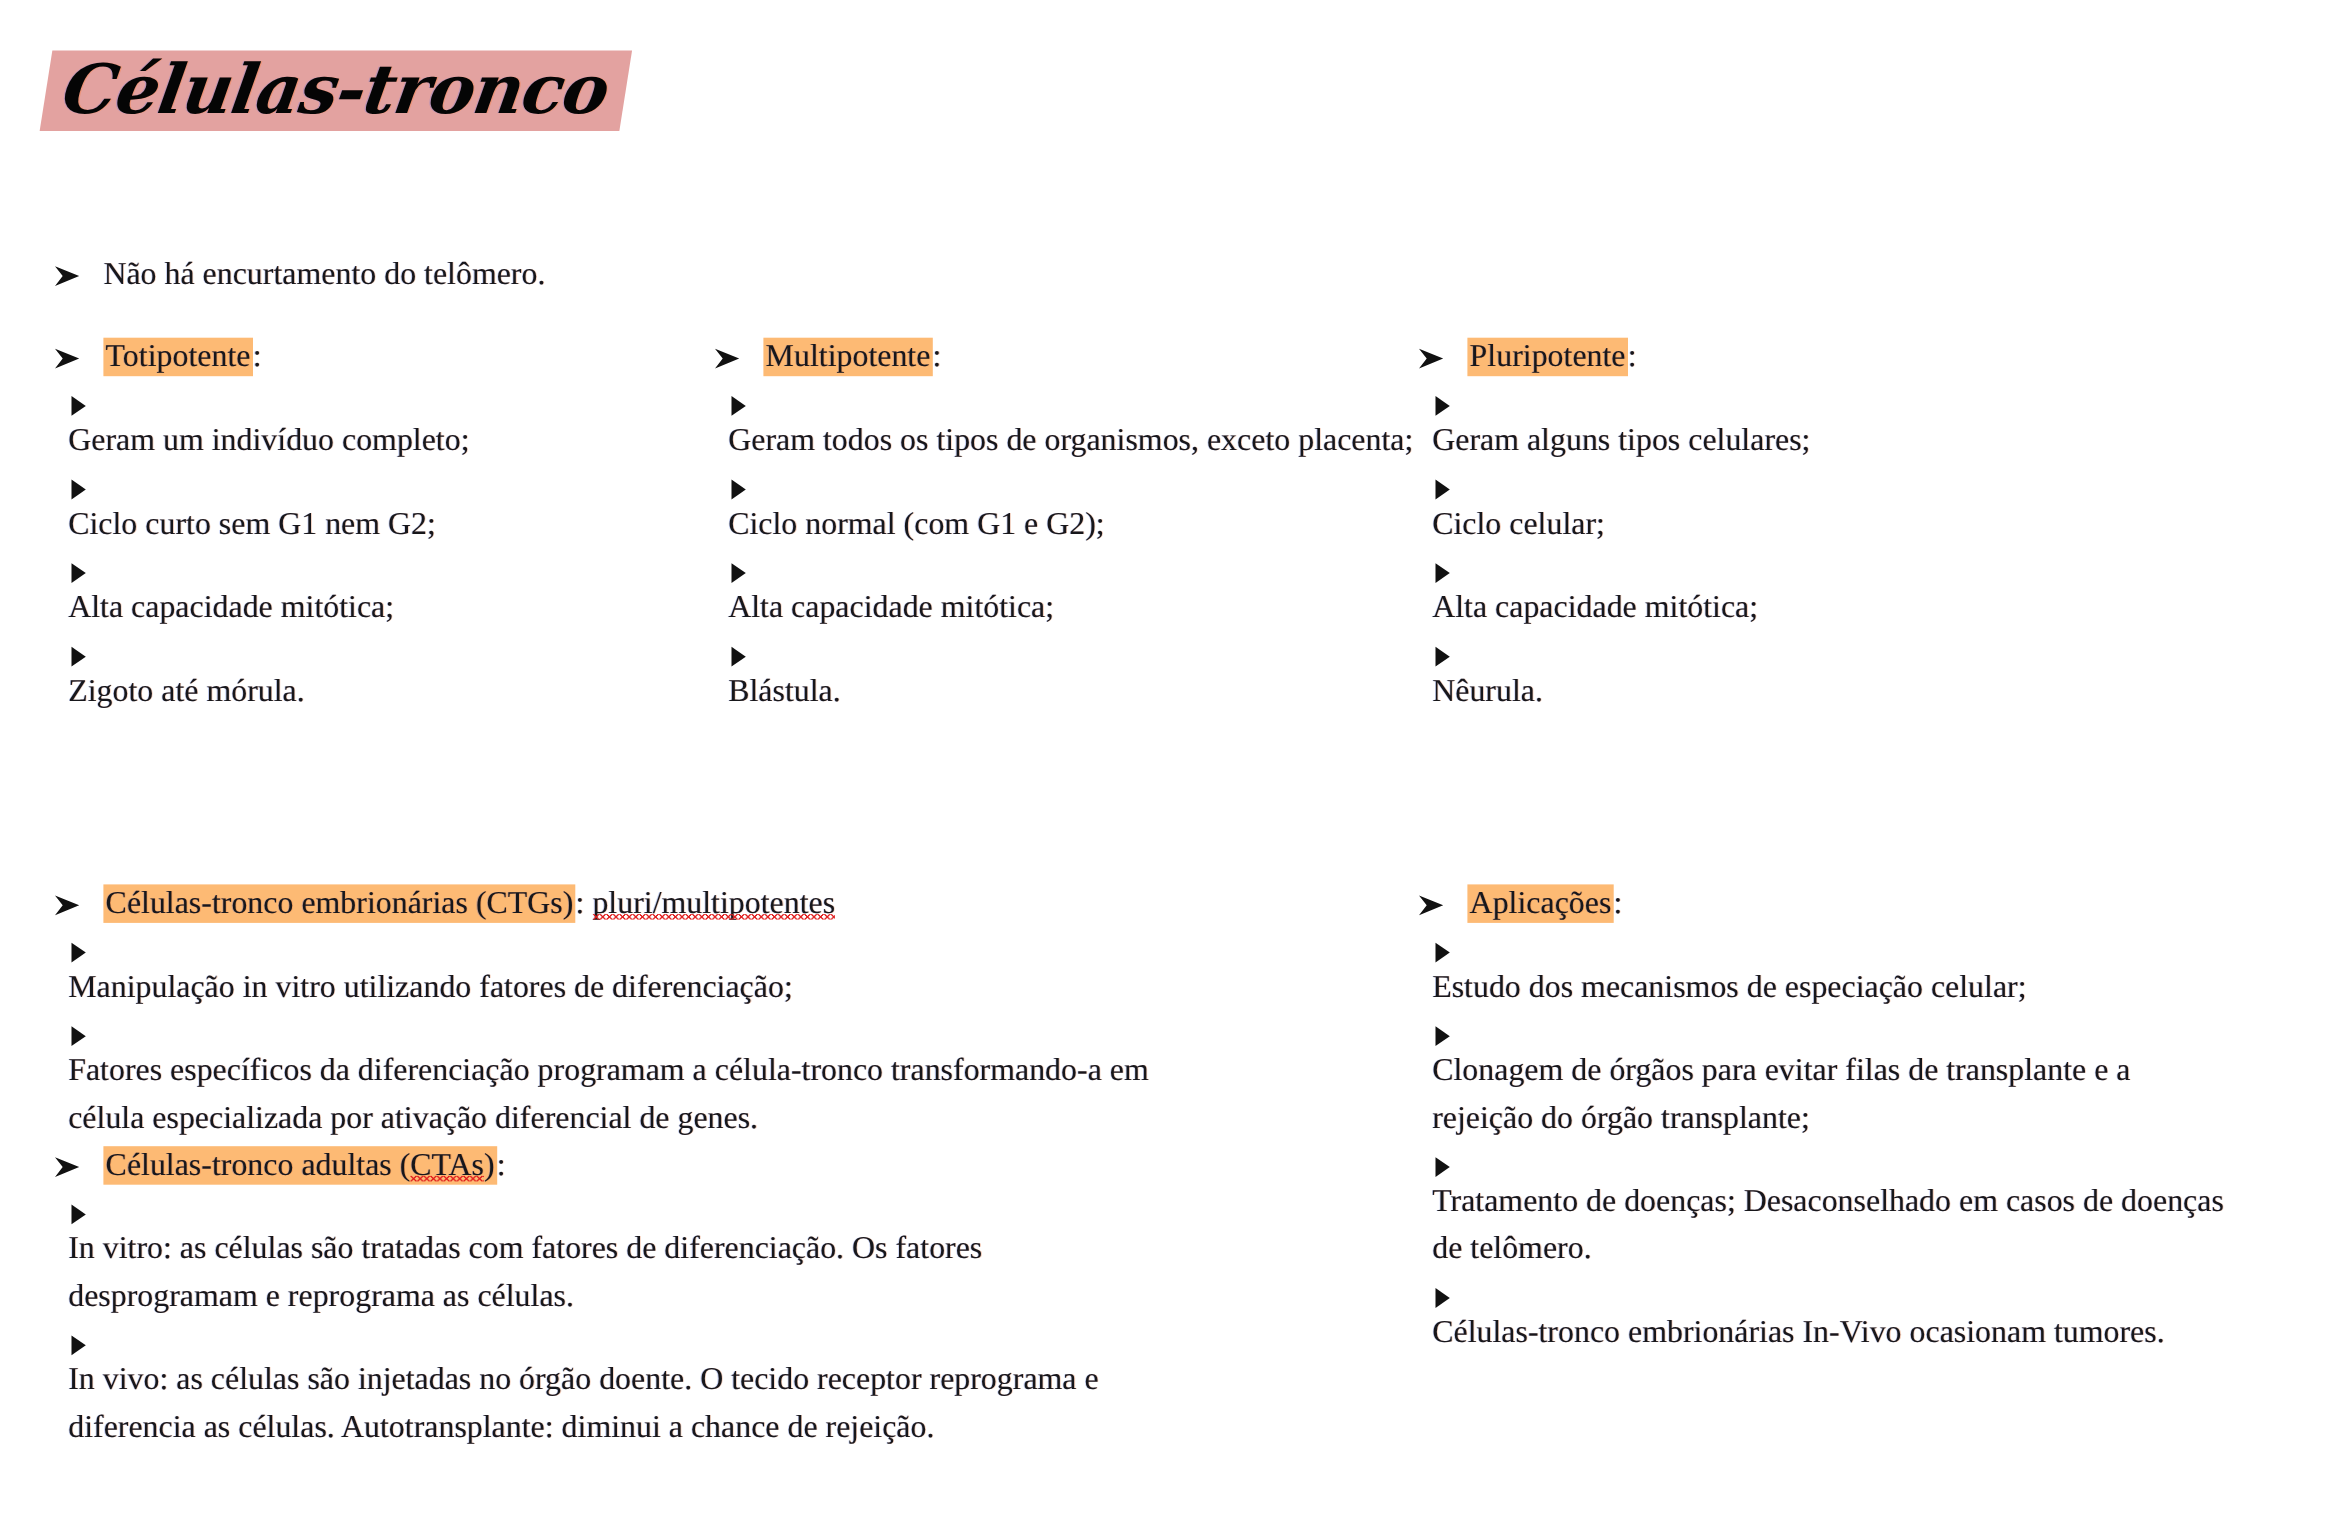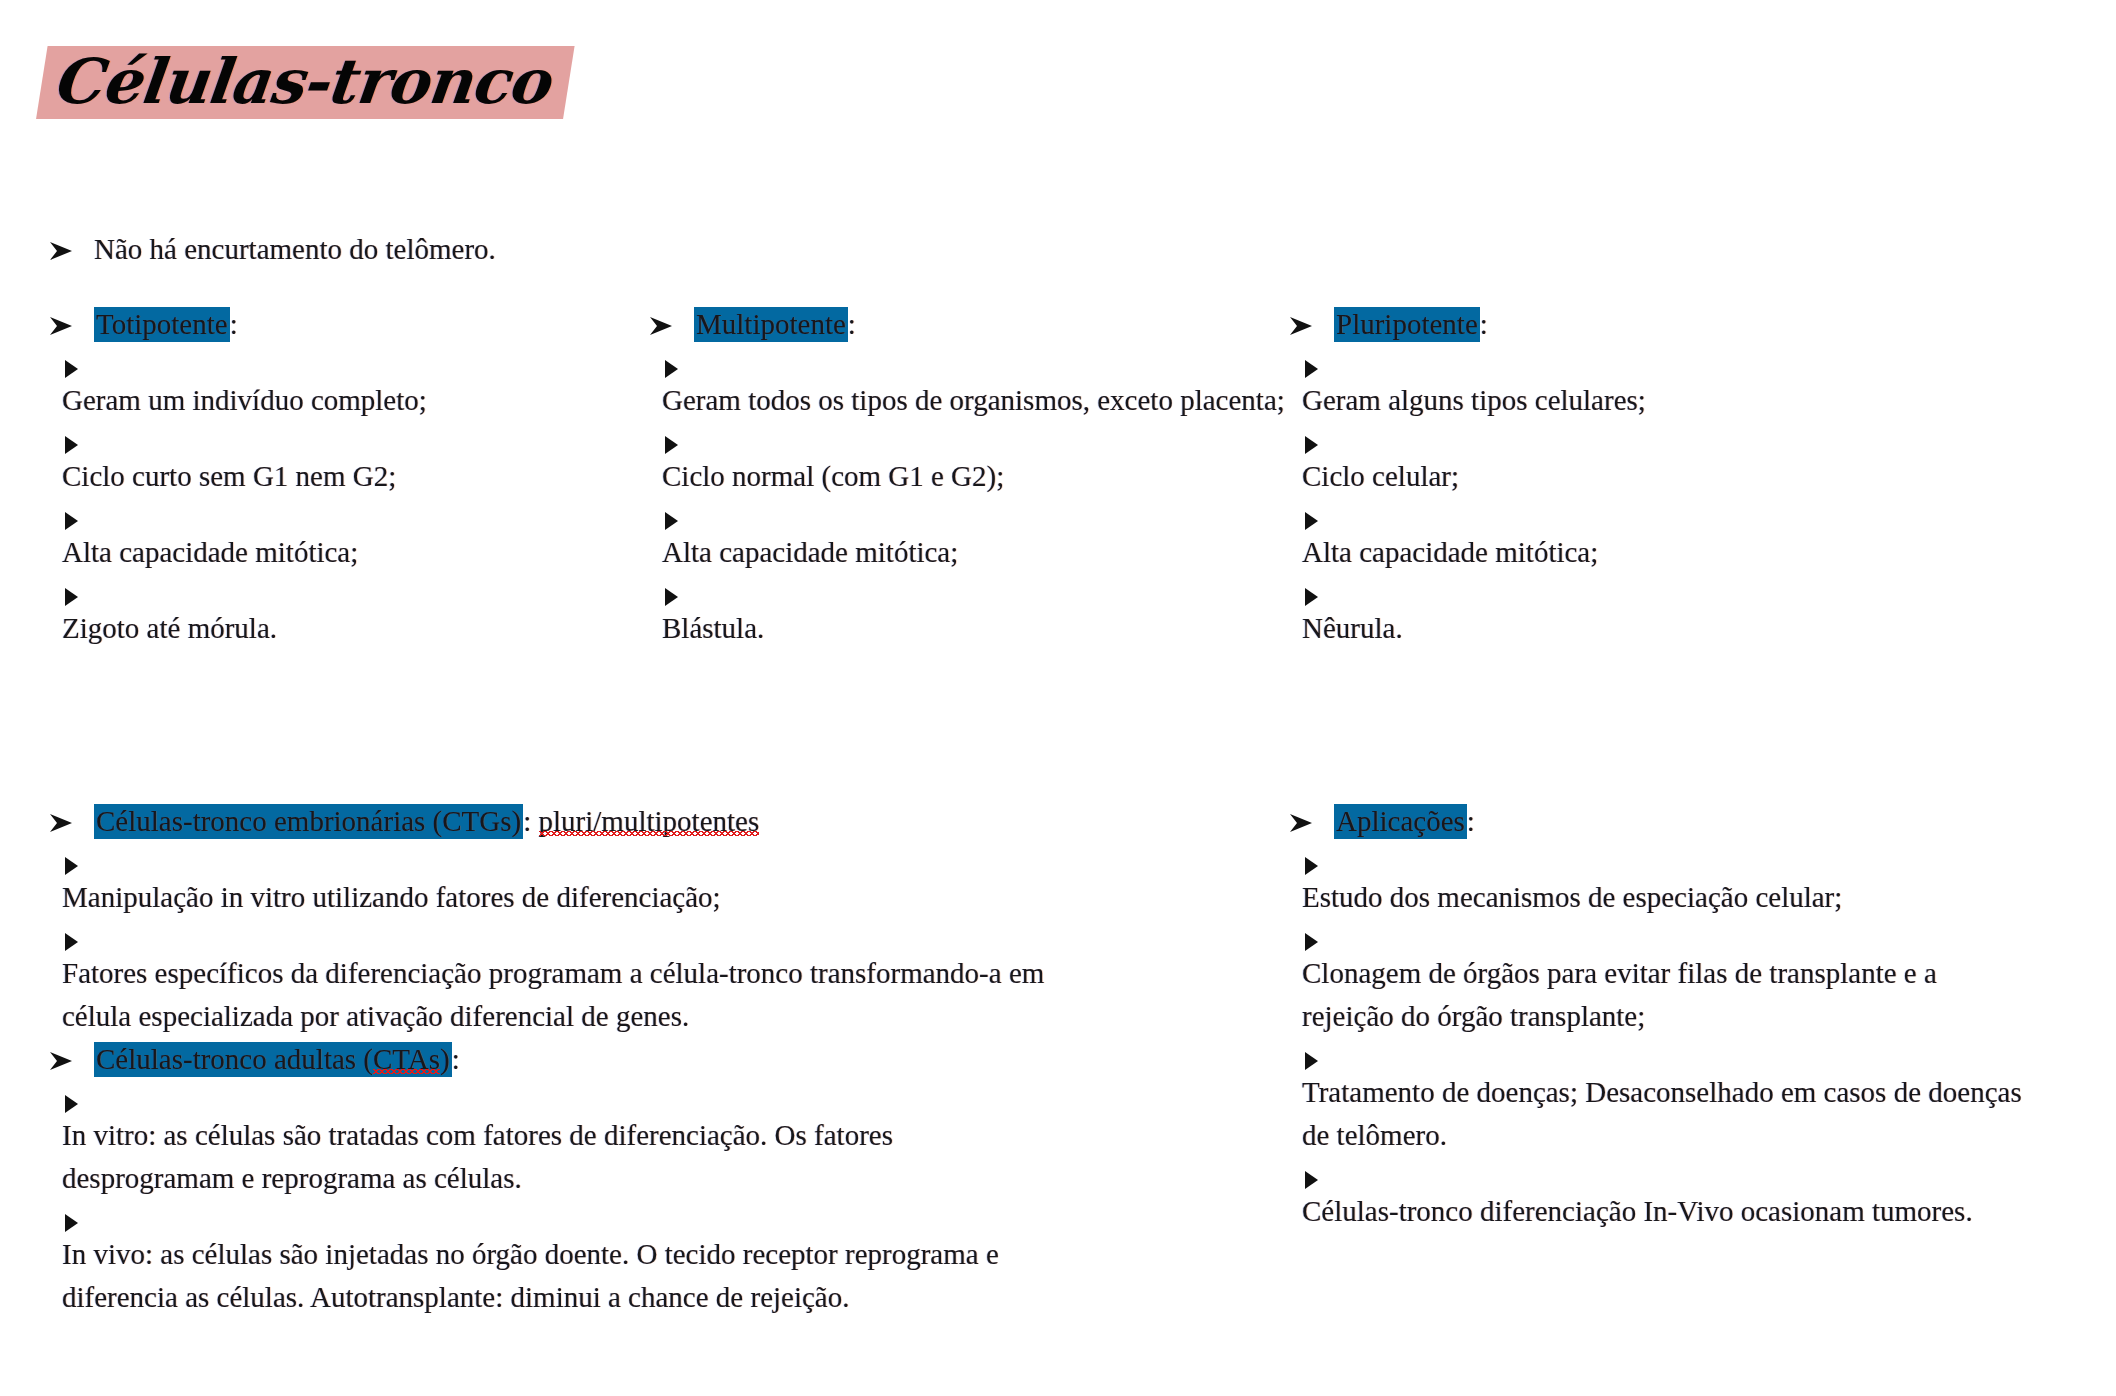--- a/index.html
+++ b/index.html
@@ -77,21 +77,21 @@
   .rowtext {
     flex: 1 1 auto;
     font-size: 29px;
     line-height: 43px;
     color: #17171b;
     text-shadow: 0.7px 0 0 rgba(214,92,30,0.30), -0.7px 0 0 rgba(30,70,200,0.26);
   }
 
   
   .hl {
-    background: #0369a1;
+    background: #fdba74;
     padding: 1px 2px 2px 2px;
     box-decoration-break: clone;
     -webkit-box-decoration-break: clone;
   }
 
   
   .sq {
     position: relative;
     text-decoration: none;
     text-align: right;
@@ -369,17 +369,17 @@
       </span>
       <span class="rowtext">Tratamento de doenças; Desaconselhado em casos de doenças de telômero.</span>
     </div>
 
     <div class="row lvl2">
       <span class="bullet">
         <svg width="18" height="20" viewBox="0 0 18 20" aria-hidden="true">
           <path d="M3 1 L16 10 L3 19 Z" fill="#111111"></path>
         </svg>
       </span>
-      <span class="rowtext">Células-tronco diferenciação In-Vivo ocasionam tumores.</span>
+      <span class="rowtext">Células-tronco embrionárias In-Vivo ocasionam tumores.</span>
     </div>
   </div>
 
 </div>
 
 </body></html>

